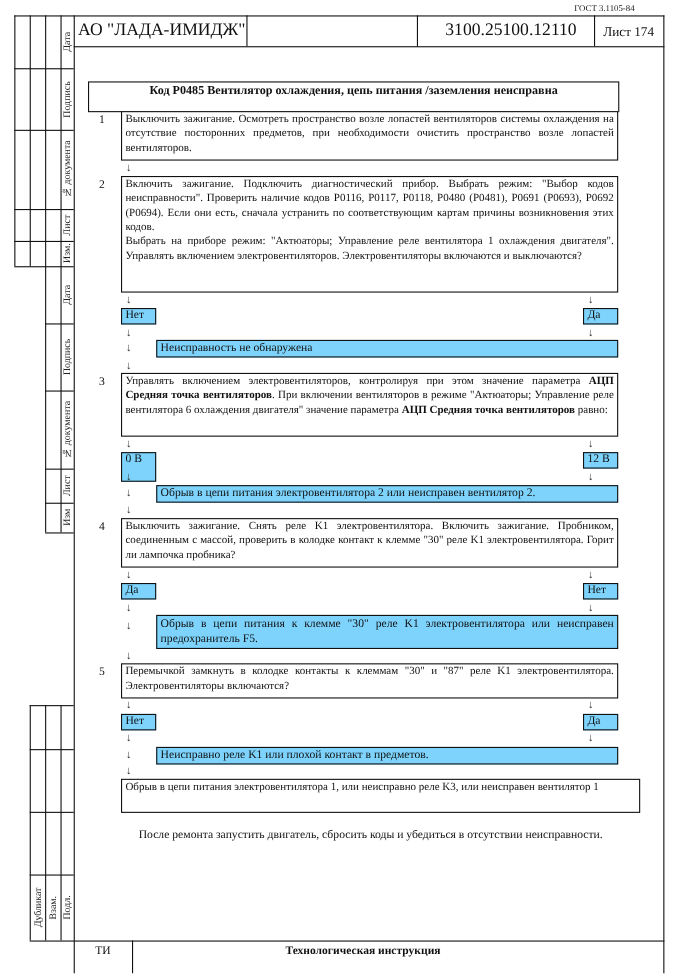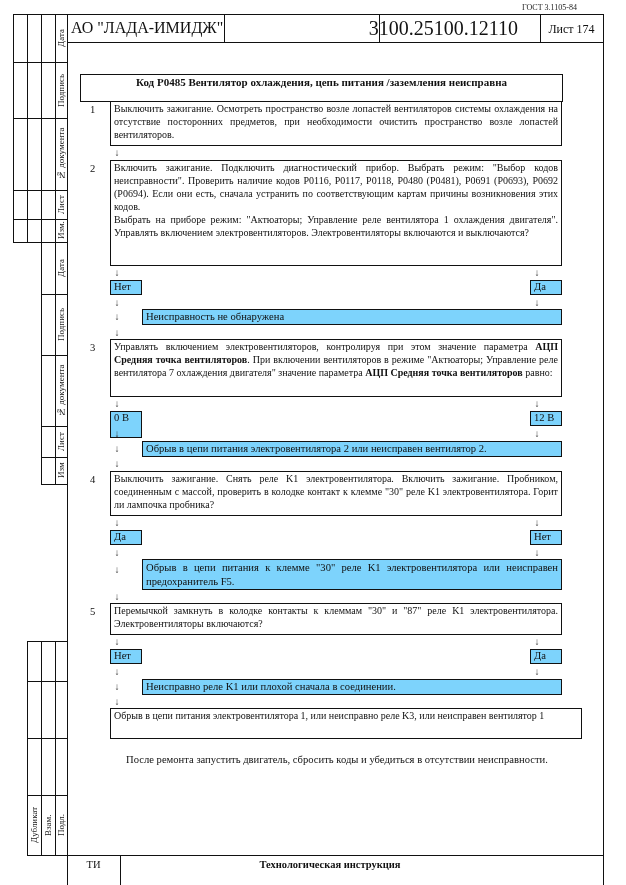--- a/index.html
+++ b/index.html
@@ -29,21 +29,21 @@
 <div class="hl" style="left:67px; top:42px; width:537px;"></div>
 
 <div class="vl" style="left:67px; top:14px; height:871px;"></div>
 <div class="vl" style="left:603px; top:14px; height:871px;"></div>
 
 <div class="vl" style="left:224px; top:14px; height:28px;"></div>
 <div class="vl" style="left:379px; top:14px; height:28px;"></div>
 <div class="vl" style="left:540px; top:14px; height:28px;"></div>
 
 <div class="abs" style="left:71px; top:17px; font-size:16px; line-height:22px;">АО "ЛАДА-ИМИДЖ"</div>
-<div class="abs" style="left:363px; top:17px; width:161px; text-align:center; font-size:20px; line-height:22px;">3100.25100.12110</div>
+<div class="abs" style="left:384px; top:17px; width:161px; text-align:center; font-size:16px; line-height:22px;">3100.25100.12110</div>
 <div class="abs" style="left:540px; top:19px; width:63px; text-align:center; font-size:12px; line-height:20px;">Лист 174</div>
 
 <div class="vl" style="left:13px; top:14px; height:228px;"></div>
 <div class="vl" style="left:27px; top:14px; height:228px;"></div>
 <div class="vl" style="left:41px; top:14px; height:470px;"></div>
 <div class="vl" style="left:55px; top:14px; height:470px;"></div>
 <div class="hl" style="left:13px; top:62px; width:54px;"></div>
 <div class="hl" style="left:13px; top:118px; width:54px;"></div>
 <div class="hl" style="left:13px; top:190px; width:54px;"></div>
 <div class="hl" style="left:13px; top:219px; width:54px;"></div>
@@ -102,21 +102,21 @@
 <div class="small" style="left:110px; top:280px; width:32px; height:15px;">Нет</div>
 <div class="small" style="left:530px; top:280px; width:32px; height:15px;">Да</div>
 <div class="arr" style="left:112px; top:298px;">↓</div>
 <div class="arr" style="left:532px; top:298px;">↓</div>
 <div class="arr" style="left:112px; top:312px;">↓</div>
 <div class="small" style="left:142px; top:309px; width:420px; height:16px; line-height:14px;">Неисправность не обнаружена</div>
 <div class="arr" style="left:112px; top:328px;">↓</div>
 
 <div class="num" style="left:90px; top:342px;">3</div>
 <div class="box" style="left:110px; top:339px; width:452px; height:58px;">
-  <span>Управлять включением электровентиляторов, контролируя при этом значение параметра </span><b>АЦП Средняя точка вентиляторов</b><span>. При включении вентиляторов в режиме "Актюаторы; Управление реле вентилятора 7 охлаждения двигателя" значение параметра </span><b>АЦП Средняя точка вентиляторов</b><span> равно:</span>
+  <span>Управлять включением электровентиляторов, контролируя при этом значение параметра </span><b>АЦП Средняя точка вентиляторов</b><span>. При включении вентиляторов в режиме "Актюаторы; Управление реле вентилятора 6 охлаждения двигателя" значение параметра </span><b>АЦП Средняя точка вентиляторов</b><span> равно:</span>
 </div>
 <div class="arr" style="left:112px; top:399px;">↓</div>
 <div class="arr" style="left:532px; top:399px;">↓</div>
 <div class="small" style="left:110px; top:411px; width:32px; height:27px;">0 В</div>
 <div class="small" style="left:530px; top:411px; width:32px; height:15px;">12 В</div>
 <div class="arr" style="left:112px; top:429px;">↓</div>
 <div class="arr" style="left:532px; top:429px;">↓</div>
 <div class="arr" style="left:112px; top:444px;">↓</div>
 <div class="small" style="left:142px; top:441px; width:420px; height:16px; line-height:14px;">Обрыв в цепи питания электровентилятора 2 или неисправен вентилятор 2.</div>
 <div class="arr" style="left:112px; top:459px;">↓</div>
@@ -141,21 +141,21 @@
 <div class="box" style="left:110px; top:603px; width:452px; height:32px;">
   <span>Перемычкой замкнуть в колодке контакты к клеммам "30" и "87" реле K1 электровентилятора. Электровентиляторы включаются?</span>
 </div>
 <div class="arr" style="left:112px; top:637px;">↓</div>
 <div class="arr" style="left:532px; top:637px;">↓</div>
 <div class="small" style="left:110px; top:649px; width:32px; height:15px;">Нет</div>
 <div class="small" style="left:530px; top:649px; width:32px; height:15px;">Да</div>
 <div class="arr" style="left:112px; top:667px;">↓</div>
 <div class="arr" style="left:532px; top:667px;">↓</div>
 <div class="arr" style="left:112px; top:682px;">↓</div>
-<div class="small" style="left:142px; top:679px; width:420px; height:16px; line-height:14px;">Неисправно реле K1 или плохой сначала в соединении.</div>
+<div class="small" style="left:142px; top:679px; width:420px; height:16px; line-height:14px;">Неисправно реле K1 или плохой контакт в предметов.</div>
 <div class="arr" style="left:112px; top:697px;">↓</div>
 
 <div class="box" style="left:110px; top:708px; width:472px; height:31px;">
   <span>Обрыв в цепи питания электровентилятора 1, или неисправно реле K3, или неисправен вентилятор 1</span>
 </div>
 
 <div class="abs" style="left:112px; top:753px; width:450px; text-align:center; font-size:10.6px; line-height:14px; padding:0 4px;">
   <span>После ремонта запустить двигатель, сбросить коды и убедиться в отсутствии неисправности.</span>
 </div>
 

